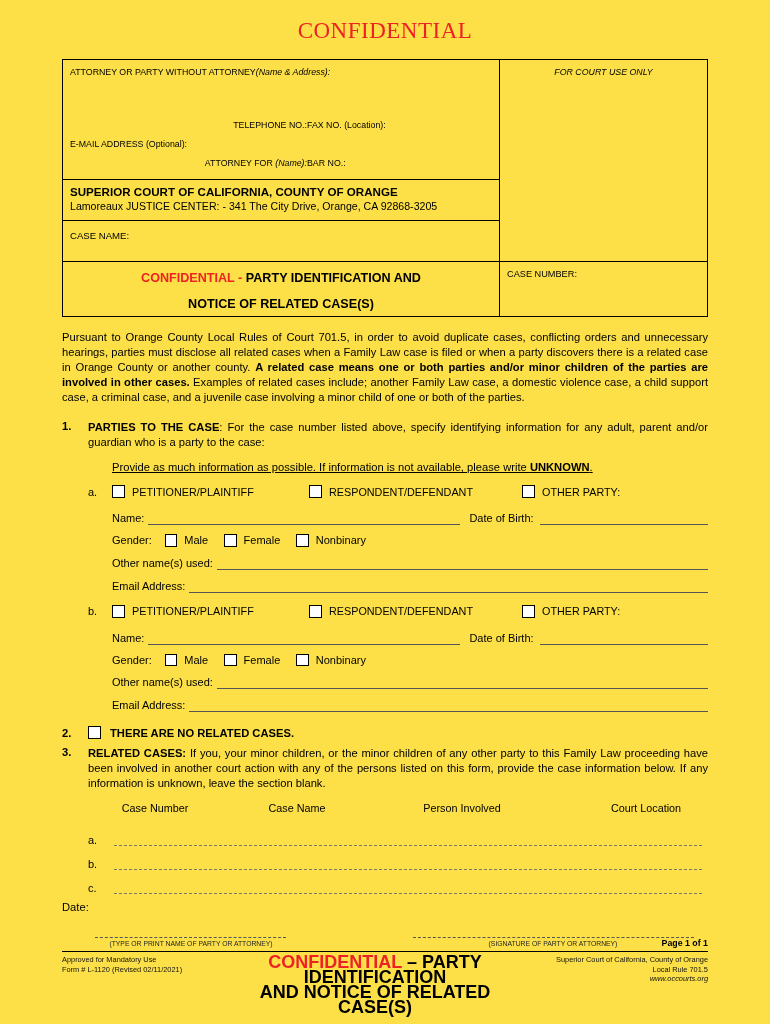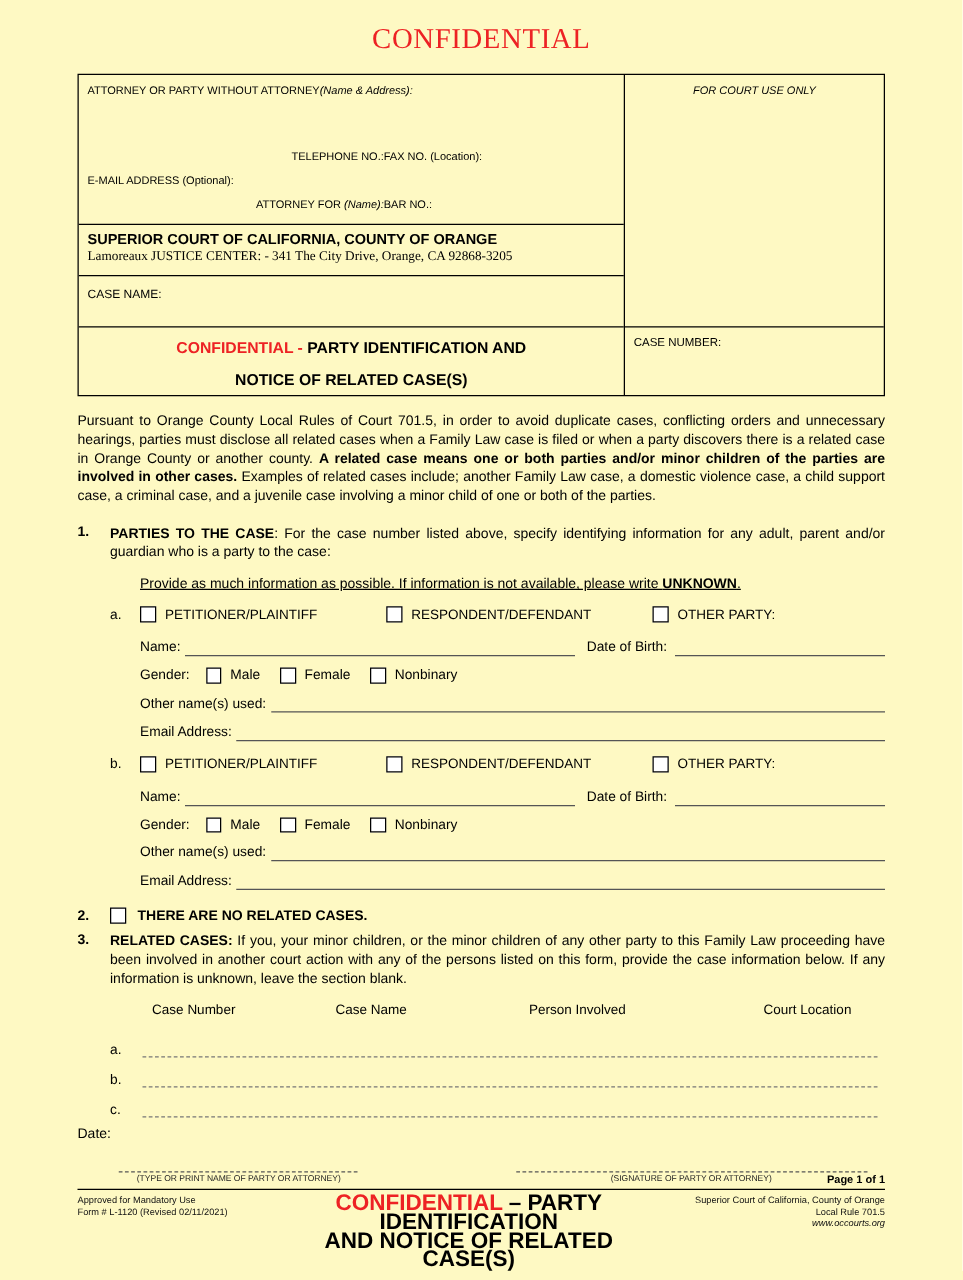--- a/index.html
+++ b/index.html
@@ -1,19 +1,19 @@
 <!DOCTYPE html>
 <html><head>
 <meta charset="utf-8">
 <style>
   * { margin:0; padding:0; box-sizing:border-box; }
   html,body { background:#fff; }
   .page {
     position:relative; width:770px; height:1024px; margin:0 auto;
-    background:#fef9c3; font-family:"Liberation Sans", sans-serif; color:#000;
+    background:#fde047; font-family:"Liberation Sans", sans-serif; color:#000;
     padding:0 62px; overflow:hidden;
   }
   
   .banner {
     margin-top:18px; text-align:center;
     font-family:"Liberation Serif", serif;
     font-size:23px; color:var(--red); letter-spacing:.5px;
   }
   
   .htable { margin-top:15px; border:1.6px solid #000; display:flex; height:258px; }
@@ -22,21 +22,21 @@
   .cell { padding:6px 7px; font-size:8.8px; line-height:12px; }
   .attorney-box { height:119px;text-align:right; }
   .attorney-toprow { display:flex; }
   .lbl { font-size:8.8px; }
   .ital { font-style:italic; }
   .tel-row { margin-top:41px; display:flex; }
   .tel-left { width:237px; }
   .mini-row { margin-top:7px; display:flex; }
   .court-box { height:41px; border-top:1.6px solid #000; padding:5px 7px; }
   .court-name { font-size:11.6px; font-weight:bold; line-height:14px; }
-  .court-addr { font-size:10.6px; line-height:14px;font-family:Liberation Serif, serif; }
+  .court-addr { font-size:10.6px; line-height:14px; }
   .casename-box { height:41px; border-top:1.6px solid #000; padding:9px 7px; font-size:9.6px; }
   .title-box { flex:1; border-top:1.6px solid #000; text-align:center; padding-top:10px; }
   .title-line { font-size:12.6px; font-weight:bold; line-height:13px; }
   .title-line + .title-line { margin-top:13px; }
   .red { color:var(--red); }
   .courtuse-box { height:201px; text-align:center; padding-top:7px; font-size:8.8px; font-style:italic; }
   .casenumber-box { flex:1; border-top:1.6px solid #000; padding:7px 7px; font-size:9.2px; }
   
   .intro { margin-top:13px; font-size:11.2px; line-height:15px; text-align:justify; }
   b.inline { font-weight:bold; }

